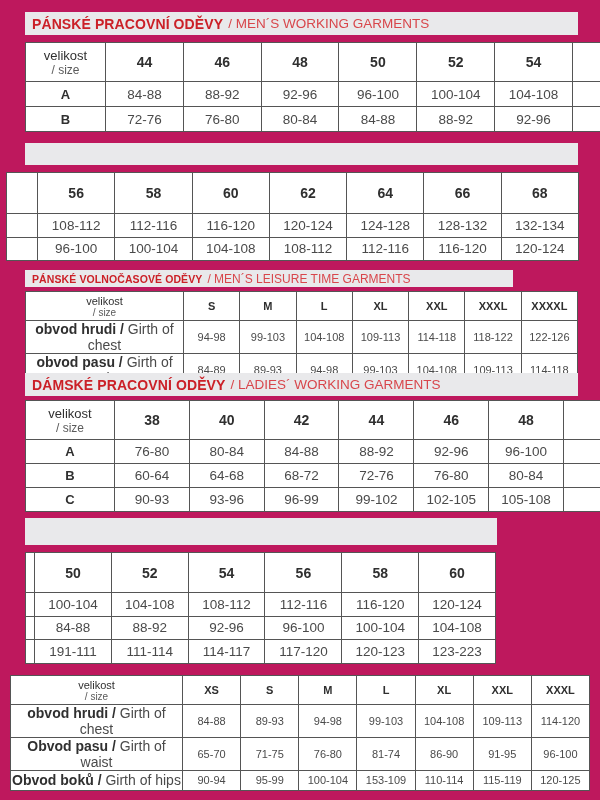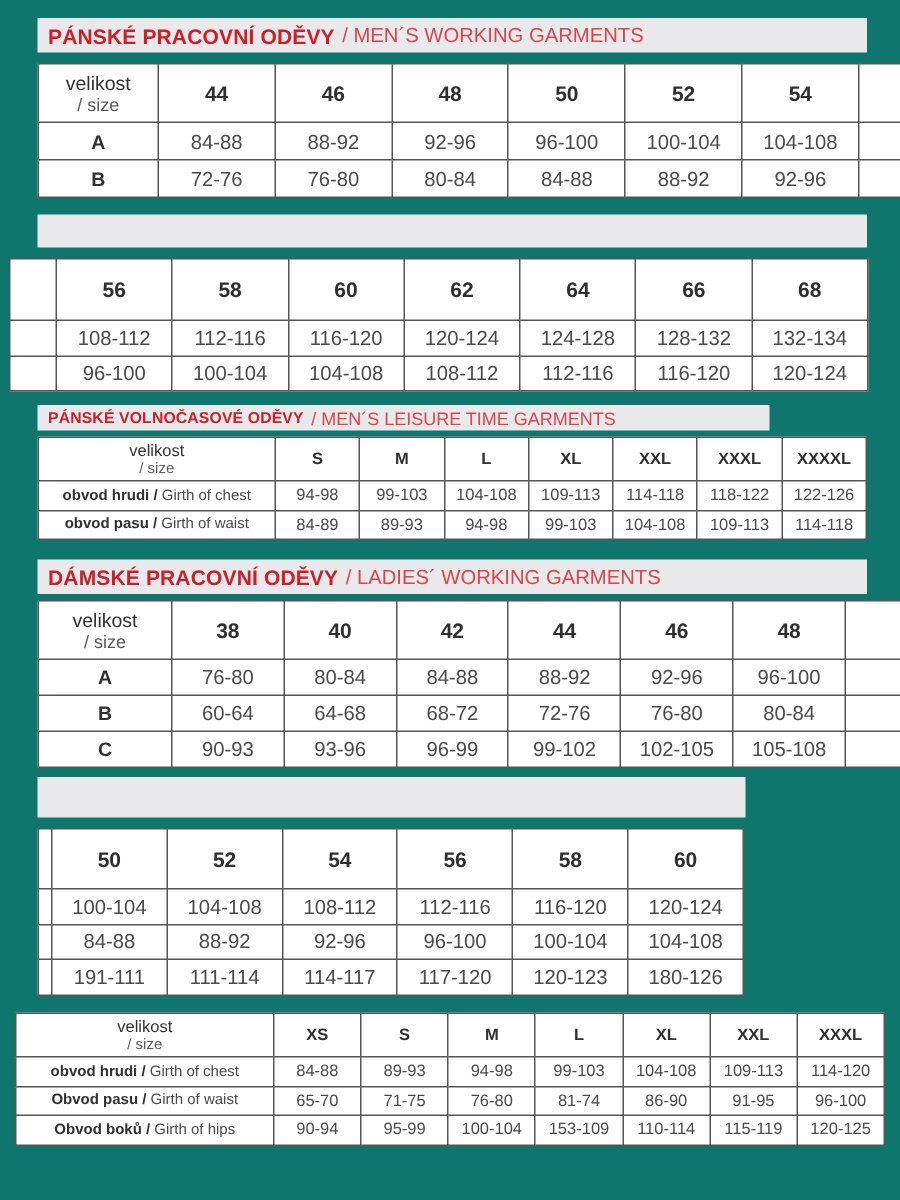--- a/index.html
+++ b/index.html
@@ -1,17 +1,17 @@
 <!DOCTYPE html>
 <html style="--red-bold: #cb2027; --red-light: #d8464b; --bar-gray: #e9e9eb; --border: #555555;"><head>
 <meta charset="utf-8">
 <style>
   html,body{margin:0;padding:0;background:#fff;}
   .page{
-    position:relative;width:600px;height:800px;background:#0f766e;overflow:hidden;
+    position:relative;width:600px;height:800px;background:#be185d;overflow:hidden;
     font-family:"Liberation Sans", sans-serif;
   }
   
   .title-bar{
     position:absolute;background:var(--bar-gray,#e9e9eb);
     display:flex;align-items:center;padding-left:7px;box-sizing:border-box;
     white-space:nowrap;
   }
   .title-bar .cz{font-weight:bold;color:var(--red-bold,#cb2027);letter-spacing:.1px;}
   .title-bar .en{color:var(--red-light,#d8464b);margin-left:5px;font-weight:normal;}
@@ -36,21 +36,21 @@
   .corner-l2{font-weight:normal;color:#5a5a5a;}
   
   .tbl-lg th.size-h{font-size:14px;font-weight:bold;color:#2f2f2f;}
   .tbl-lg td.val{font-size:13.5px;font-weight:normal;color:#4a4a4a;}
   .tbl-lg td.rowlab{font-size:13px;font-weight:bold;color:#303030;}
   .tbl-lg .corner-l1{font-size:13px;}
   .tbl-lg .corner-l2{font-size:12px;}
   
   .tbl-sm th.size-h{font-size:11px;font-weight:bold;color:#2f2f2f;}
   .tbl-sm td.val{font-size:11px;font-weight:normal;color:#4a4a4a;}
-  .tbl-sm td.rowlab{font-size:10px;color:#303030;}
+  .tbl-sm td.rowlab{font-size:14px;color:#303030;}
   .tbl-sm td.rowlab .lab-cz{font-weight:bold;color:#303030;}
   .tbl-sm td.rowlab .lab-en{font-weight:normal;color:#4a4a4a;}
   .tbl-sm .corner-l1{font-size:11px;}
   .tbl-sm .corner-l2{font-size:10px;}
   
   #t1{left:25px;top:42px;width:585px;}
   #t1 thead tr{height:39px;} #t1 tbody tr{height:25px;}
   #t1 col.c-label{width:80px;} #t1 col.c-sliver{width:37px;}
   #t2{left:6px;top:172px;width:573px;}
   #t2 thead tr{height:41px;} #t2 tbody tr{height:23.5px;}
@@ -339,21 +339,21 @@
           <td class="val">100-104</td>
           <td class="val">104-108</td>
         </tr>
         <tr>
           <td class="rowlab"></td>
           <td class="val">191-111</td>
           <td class="val">111-114</td>
           <td class="val">114-117</td>
           <td class="val">117-120</td>
           <td class="val">120-123</td>
-          <td class="val">180-126</td>
+          <td class="val">123-223</td>
         </tr>
       </tbody>
     </table>
 
   <table id="t6" class="tbl-sm">
       <colgroup>
         <col class="c-label">
         <col class="c-size">
         <col class="c-size">
         <col class="c-size">

